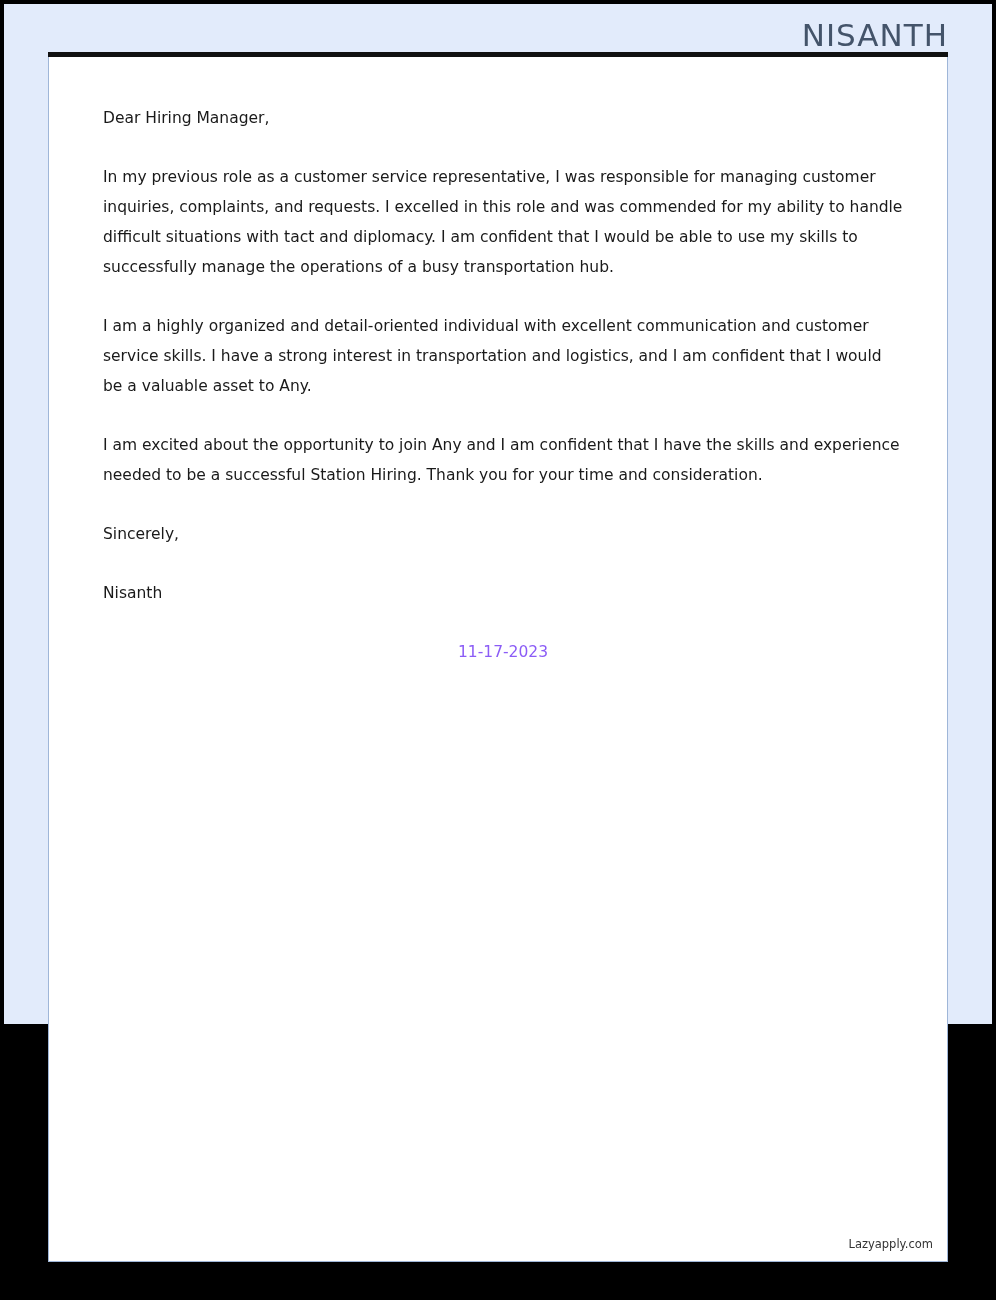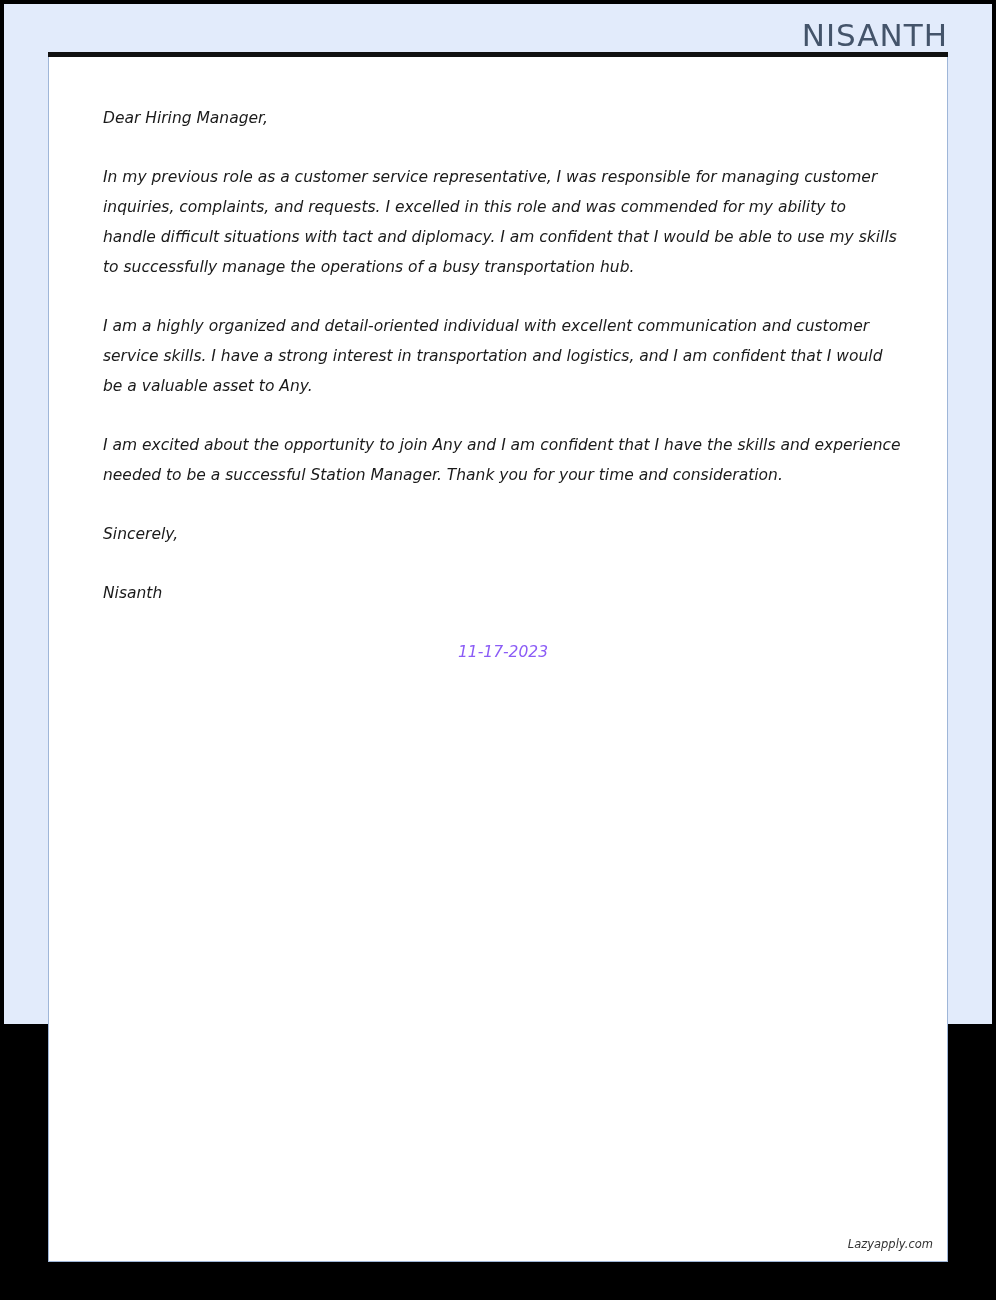--- a/index.html
+++ b/index.html
@@ -50,21 +50,20 @@
   .letter {
     position: absolute;
     left: 44px;
     top: 53px;
     width: 900px;
     height: 1205px;
     background: #ffffff;
     border: 1px solid #9fb6d8;
     border-top: none;
     box-sizing: border-box;
-    font-style: italic;
   }
   .body-text {
     position: absolute;
     left: 54px;
     top: 46px;
     width: 800px;
   }
   .para {
     font-size: 15.5px;
     line-height: 30px;
@@ -95,21 +94,21 @@
   <div class="header">
     <div class="header-name">NISANTH</div>
     <div class="header-rule"></div>
   </div>
 
   <div class="letter">
     <div class="body-text">
       <p class="para">Dear Hiring Manager,</p>
       <p class="para">In my previous role as a customer service representative, I was responsible for managing customer inquiries, complaints, and requests. I excelled in this role and was commended for my ability to handle difficult situations with tact and diplomacy. I am confident that I would be able to use my skills to successfully manage the operations of a busy transportation hub.</p>
       <p class="para">I am a highly organized and detail-oriented individual with excellent communication and customer service skills. I have a strong interest in transportation and logistics, and I am confident that I would be a valuable asset to Any.</p>
-      <p class="para">I am excited about the opportunity to join Any and I am confident that I have the skills and experience needed to be a successful Station Manager. Thank you for your time and consideration.</p>
+      <p class="para">I am excited about the opportunity to join Any and I am confident that I have the skills and experience needed to be a successful Station Hiring. Thank you for your time and consideration.</p>
       <p class="para">Sincerely,</p>
       <p class="para">Nisanth</p>
       <p class="date">11-17-2023</p>
     </div>
     <div class="footer-note">Lazyapply.com</div>
   </div>
 
 </div>
 
 </body></html>

